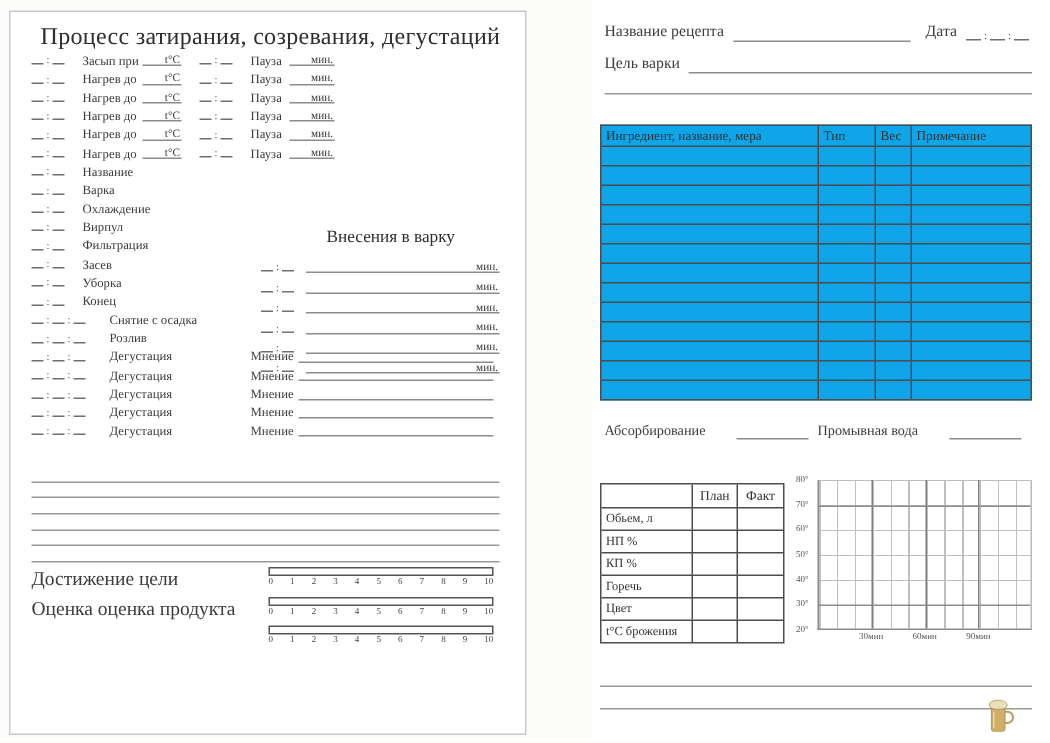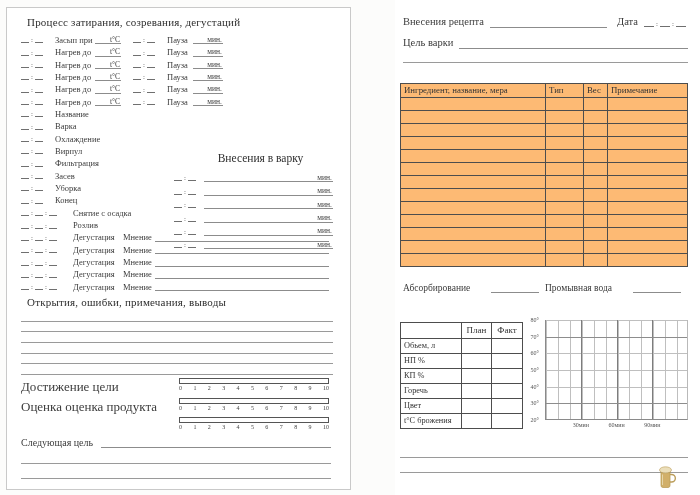--- a/index.html
+++ b/index.html
@@ -2,42 +2,42 @@
 <html><head>
 <meta charset="utf-8">
 <style>
   html,body{margin:0;padding:0;background:#f7f7f5;}
   .canvas{position:relative;width:700px;height:495px;background:#fcfcfb;overflow:hidden;
           font-family:"Liberation Serif","DejaVu Serif",serif;color:#3c3c3c;}
   .page{position:absolute;background:#fff;}
   .page-left{left:6px;top:7px;width:343px;height:481px;border:1px solid #c9c9c9;}
   .page-right{left:395px;top:0;width:305px;height:495px;}
 
-  .h1{position:absolute;font-size:11px;color:#2e2e2e;letter-spacing:.2px;white-space:nowrap;}
+  .h1{position:absolute;font-size:16px;color:#2e2e2e;letter-spacing:.2px;white-space:nowrap;}
 
   
   .ul{border-bottom:1px solid #8c8c8c;display:flex;justify-content:flex-end;align-items:flex-end;height:9px;box-sizing:border-box;}
   .unit{font-size:7.5px;line-height:1;white-space:nowrap;padding:0 1px;}
   .tb,.tb3{display:flex;align-items:flex-end;flex:0 0 auto;}
   .tb{width:26px;}.tb3{width:44px;}
   .tb i,.tb3 i{display:block;width:8px;height:1px;background:#6f6f6f;margin-bottom:1px;}
   .tb b,.tb3 b{font-weight:normal;font-size:7px;line-height:1;margin:0 2px;color:#555;}
 
   
   .proc-col{position:absolute;left:14px;top:24px;right:21px;}
   .row{display:flex;align-items:flex-end;height:12.35px;font-size:8.5px;line-height:1;white-space:nowrap;}
   .row .lbl{flex:0 0 auto;}
   .g8{width:8px;flex:0 0 8px;}
   .w40{width:40px;flex:0 0 40px;}
   .w26u{width:26px;flex:0 0 26px;}
   .w26l{width:26px;flex:0 0 26px;}
   .w34u{width:30px;flex:0 0 30px;}
   .g12{width:12px;flex:0 0 12px;}
   .t-label{width:50px;flex:0 0 50px;}
-  .op-label{width:32px;flex:0 0 32px;}
+  .op-label{width:32px;flex:0 0 32px;margin-left:44px;}
   .ul-flex{flex:1 1 auto;}
 
   
   .additions{position:absolute;left:167px;top:108px;width:159px;margin-top:36px;}
   .additions .title{font-size:11.5px;color:#2e2e2e;text-align:center;padding-left:14px;margin-bottom:5px;white-space:nowrap;}
   .arow{display:flex;align-items:flex-end;height:13.4px;font-size:8.5px;line-height:1;}
   .arow .ul-flex{margin-left:4px;}
 
   
   .notes-lines{position:absolute;left:14px;top:303px;right:17px;}
@@ -57,21 +57,21 @@
   .ngrow .lbl{flex:0 0 auto;margin-right:8px;}
   .ngline{height:14.5px;border-bottom:1px solid #9a9a9a;}
 
   
   .r-row{position:absolute;left:8px;right:12px;display:flex;align-items:flex-end;font-size:10.5px;line-height:1;white-space:nowrap;}
   .r-row .lbl{flex:0 0 auto;margin-right:6px;}
   .r-line{position:absolute;left:8px;right:12px;border-bottom:1px solid #9a9a9a;}
 
   
   .itable{position:absolute;left:5px;top:83px;width:288px;box-sizing:border-box;border:1px solid #4d4d4d;
-          display:grid;grid-template-columns:145px 38px 24px 79px;background:#fdba74;}
+          display:grid;grid-template-columns:145px 38px 24px 79px;background:#0ea5e9;}
   .ic{box-sizing:border-box;height:13px;border-right:1px solid #4d4d4d;border-top:1px solid #4d4d4d;
       font-size:8.8px;line-height:1;padding:2px 3px;color:#333;overflow:hidden;white-space:nowrap;}
   .itable .ic:nth-child(4n){border-right:none;}
   .itable .ic:nth-child(-n+4){border-top:none;}
 
   
   .params{position:absolute;left:8px;top:277px;right:12px;font-size:9.5px;line-height:1;}
   .prow{display:flex;align-items:flex-end;height:16px;white-space:nowrap;}
   .pl1{width:88px;flex:0 0 88px;}
   .pu1{width:48px;flex:0 0 48px;}
@@ -512,21 +512,20 @@
               <b>:</b>
               <i></i>
             </span>
             <span class="ul ul-flex">
               <span class="unit">мин.</span>
             </span>
           </div>
         </div>
     </div>
 
-    <div class="h1" style="left:20px;top:288px;">Открытия, ошибки, примечания, выводы</div>
     <div class="notes-lines">
 
     <div class="nline"></div>
         <div class="nline"></div>
         <div class="nline"></div>
         <div class="nline"></div>
         <div class="nline"></div>
         <div class="nline"></div>
       </div>
 
@@ -585,37 +584,26 @@
               <span>6</span>
               <span>7</span>
               <span>8</span>
               <span>9</span>
               <span>10</span>
             </span>
         </span>
       </div>
     </div>
 
-    <div class="next-goal">
-      <div class="ngrow">
-        <span class="lbl">Следующая цель</span>
-        <span class="ul ul-flex"></span>
-      </div>
-      <div>
-
-      <div class="ngline"></div>
-          <div class="ngline"></div>
-        </div>
-    </div>
   </div>
 
   <div class="page page-right">
 
     <div class="r-row" style="top:17px;">
-      <span class="lbl">Внесения рецепта</span>
+      <span class="lbl">Название рецепта</span>
       <span class="ul ul-flex"></span>
       <span class="lbl" style="margin:0 6px 0 10px;">Дата</span>
       <span class="tb3">
           <i style="width:10px"></i>
           <b>:</b>
           <i style="width:10px"></i>
           <b>:</b>
           <i style="width:10px"></i>
         </span>
     </div>

